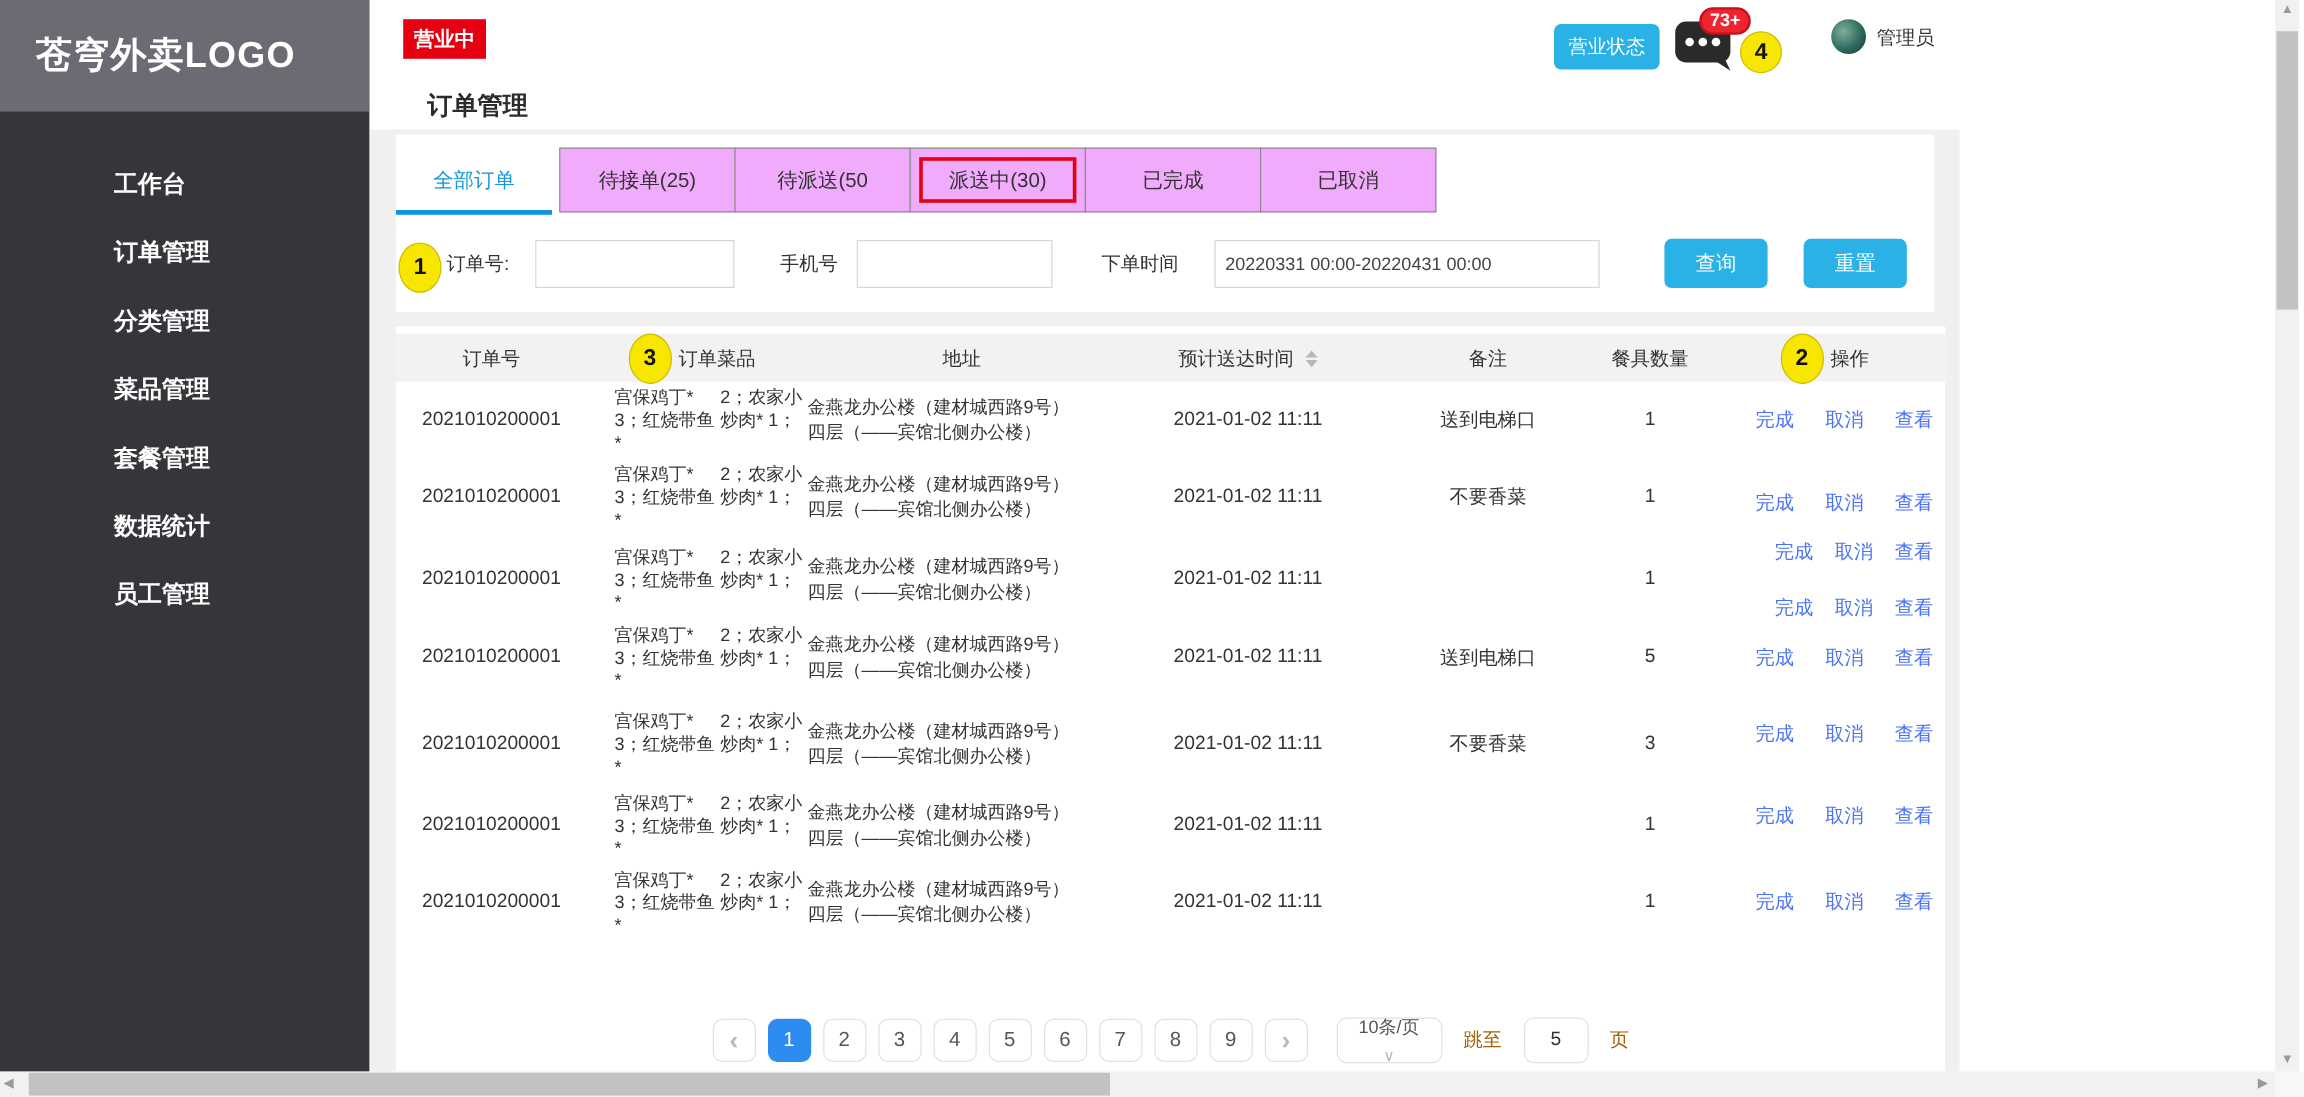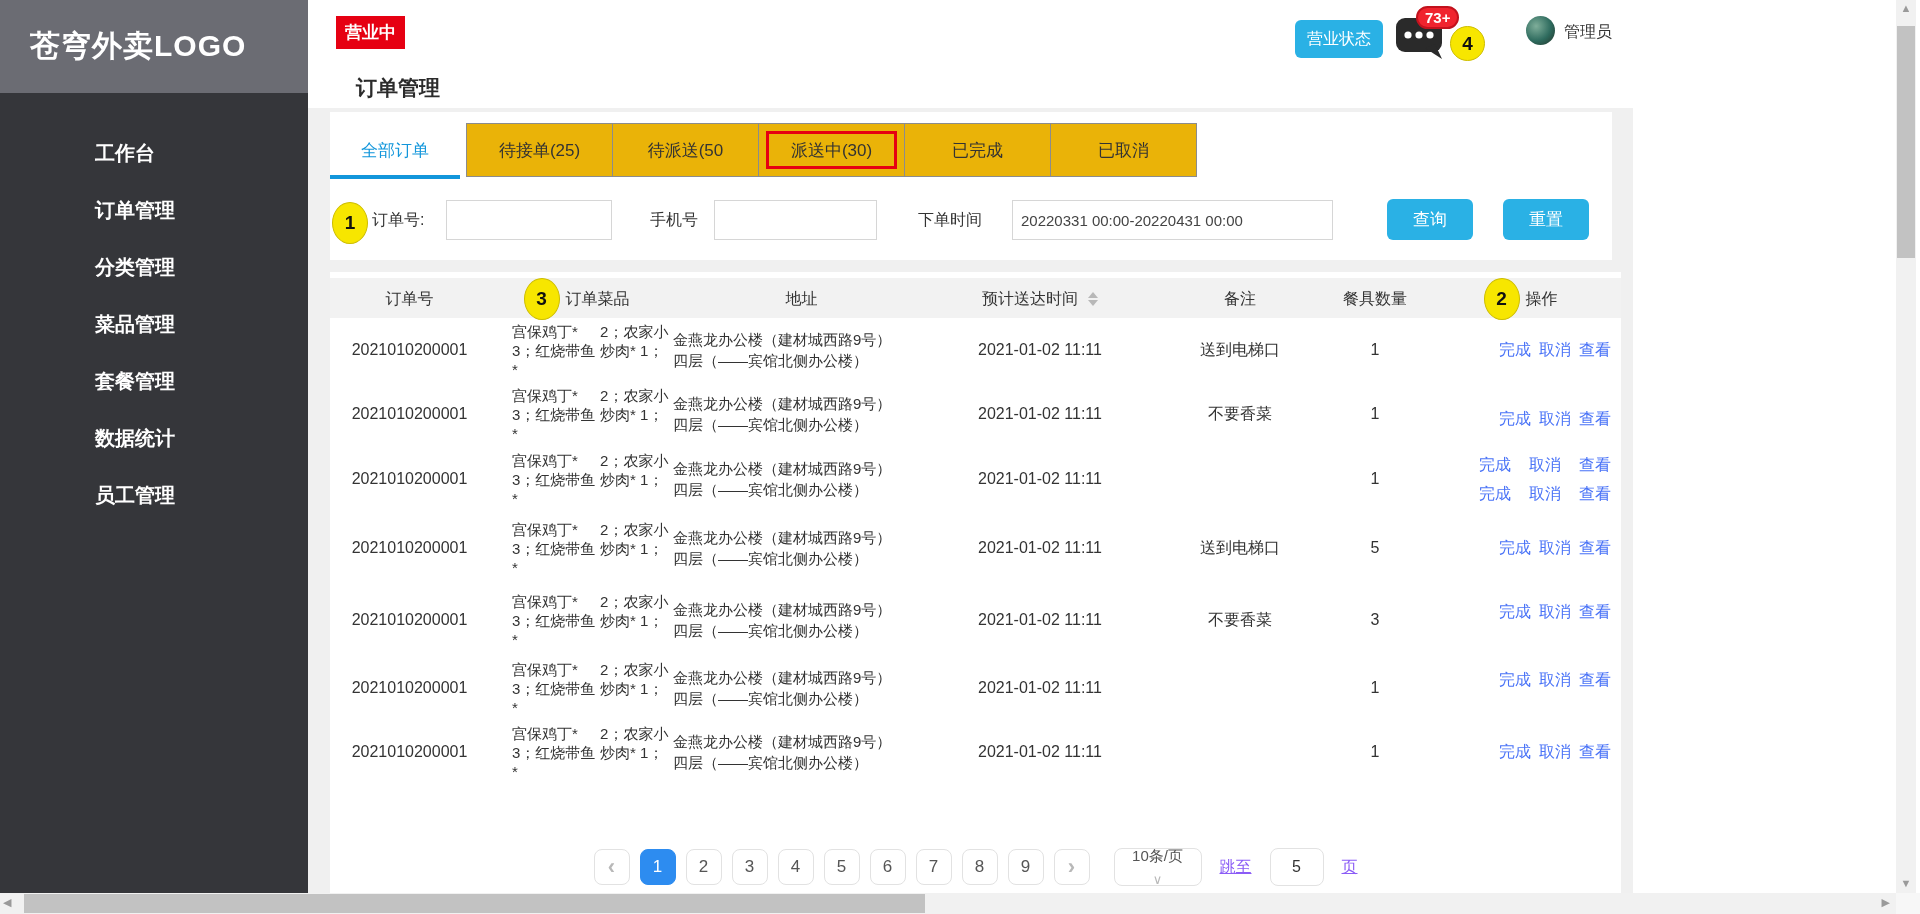--- a/index.html
+++ b/index.html
@@ -33,21 +33,21 @@
   .avatar{position:absolute;left:1218px;top:16px;width:29px;height:29px;border-radius:50%;
           background:radial-gradient(circle at 35% 35%,#7fae9a,#2e6b5e 55%,#274a3e 80%,#5b4a2e);}
   .username{position:absolute;left:1256px;top:22px;font-size:16px;color:#333;}
   
   .content-bg{position:absolute;left:308px;top:108px;width:1325px;height:785px;background:#f0f0f0;}
   
   .panel-a{position:absolute;left:330px;top:112px;width:1282px;height:148px;background:#fff;}
   .tab-active{position:absolute;left:0;top:11px;width:130px;height:54px;display:flex;
               align-items:center;justify-content:center;font-size:17px;color:#1296db;cursor:pointer;}
   .tab-underline{position:absolute;left:0;top:63px;width:130px;height:4px;background:#1296db;}
-  .tab-box{position:absolute;top:11px;width:147px;height:54px;background:#eab308;border:1px solid #8c8c8c;
+  .tab-box{position:absolute;top:11px;width:147px;height:54px;background:#f0abfc;border:1px solid #8c8c8c;
            box-sizing:border-box;display:flex;align-items:center;justify-content:center;
            font-size:17px;color:#333;cursor:pointer;}
   .tb1{left:136px;} .tb2{left:282px;} .tb3{left:428px;} .tb4{left:574px;} .tb5{left:720px;}
   .red-annot{position:absolute;left:7px;right:7px;top:7px;bottom:7px;border:3px solid #e60012;pointer-events:none;}
   .filter-label{position:absolute;top:98px;font-size:16px;color:#333;}
   .f-input{position:absolute;top:88px;height:40px;border:1px solid #d6d6d6;box-sizing:border-box;
            background:#fff;font-size:15px;color:#444;padding:0 8px;}
   .c1{position:absolute;left:2px;top:90px;width:34px;height:40px;z-index:2;}
   .f-btn{position:absolute;top:87px;width:86px;height:41px;background:#2ab1e5;color:#fff;
          font-size:17px;border:none;border-radius:6px;cursor:pointer;}
@@ -64,38 +64,38 @@
   .sort-up{border-bottom:6px solid #b8b8b8;}
   .sort-down{border-top:6px solid #b8b8b8;}
   .tbody{position:absolute;left:0;top:46px;width:100%;}
   .trow{align-items:center;font-size:16px;color:#333;}
   .r1,.r2,.r6,.r7{height:64px;} .r3{height:66px;} .r4,.r5{height:72px;}
   .cell{display:flex;align-items:center;justify-content:center;text-align:center;}
   .c-dishes{flex-direction:row;align-items:flex-start;justify-content:center;
             font-size:15px;line-height:19px;text-align:left;padding-left:32px;box-sizing:border-box;}
   .c-addr{flex-direction:column;align-items:flex-start;justify-content:center;
           font-size:15px;line-height:21px;text-align:left;}
-  .c-actions{justify-content:flex-end;gap:8px;padding-right:10px;box-sizing:border-box;}
+  .c-actions{justify-content:flex-end;gap:26px;padding-right:10px;box-sizing:border-box;}
   .c-actions a{color:#4a73f7;font-size:16px;text-decoration:none;cursor:pointer;}
   .r2 .c-actions{align-items:flex-start;padding-top:10px;}
   .r3 .c-actions{flex-direction:column;align-items:flex-end;justify-content:space-between;
                  padding-top:4px;padding-bottom:2px;}
   .action-set{display:flex;gap:18px;justify-content:flex-end;}
   .r5 .c-actions,.r6 .c-actions{transform:translateY(-8px);}
   
   .pagination{position:absolute;left:0;top:576px;width:100%;display:flex;align-items:center;
               justify-content:center;gap:10px;}
   .pg{width:36px;height:36px;border:1px solid #e2e2e2;border-radius:8px;background:#fff;
       font-size:17px;color:#555;display:flex;align-items:center;justify-content:center;cursor:pointer;}
   .pg.chev{color:#b8b8b8;font-size:22px;font-weight:bold;}
   .pg.active{background:#2d8cf0;border-color:#2d8cf0;color:#fff;}
   .pg-size{width:86px;height:36px;margin-left:14px;border:1px solid #e2e2e2;border-radius:8px;background:#fff;
            display:flex;align-items:center;justify-content:center;gap:6px;font-size:15px;color:#555;cursor:pointer;flex-direction:column;}
   .pg-size .caret{color:#b8b8b8;font-size:13px;}
-  .jump-label,.jump-suffix{font-size:16px;color:#8b5cf6;margin-left:8px;text-decoration:underline;}
+  .jump-label,.jump-suffix{font-size:16px;color:#a16207;margin-left:8px;}
   .jump-box{width:52px;height:36px;border:1px solid #e2e2e2;border-radius:8px;background:#fff;margin-left:8px;
             display:flex;align-items:center;justify-content:center;font-size:16px;color:#333;}
   
   .vscroll{position:absolute;right:4px;top:0;width:20px;height:893px;background:#f1f1f1;}
   .vscroll .thumb{position:absolute;left:1px;top:26px;width:18px;height:232px;background:#c2c2c2;}
   .vscroll .arr-up{position:absolute;left:0;top:2px;width:20px;text-align:center;color:#9a9a9a;font-size:11px;}
   .vscroll .arr-down{position:absolute;left:0;bottom:4px;width:20px;text-align:center;color:#9a9a9a;font-size:11px;}
   .hscroll{position:absolute;left:0;bottom:0;width:1896px;height:21px;background:#f1f1f1;}
   .hscroll .thumb{position:absolute;left:24px;top:1px;width:901px;height:19px;background:#c2c2c2;}
   .hscroll .arr-left{position:absolute;left:3px;top:3px;color:#9a9a9a;font-size:11px;}

